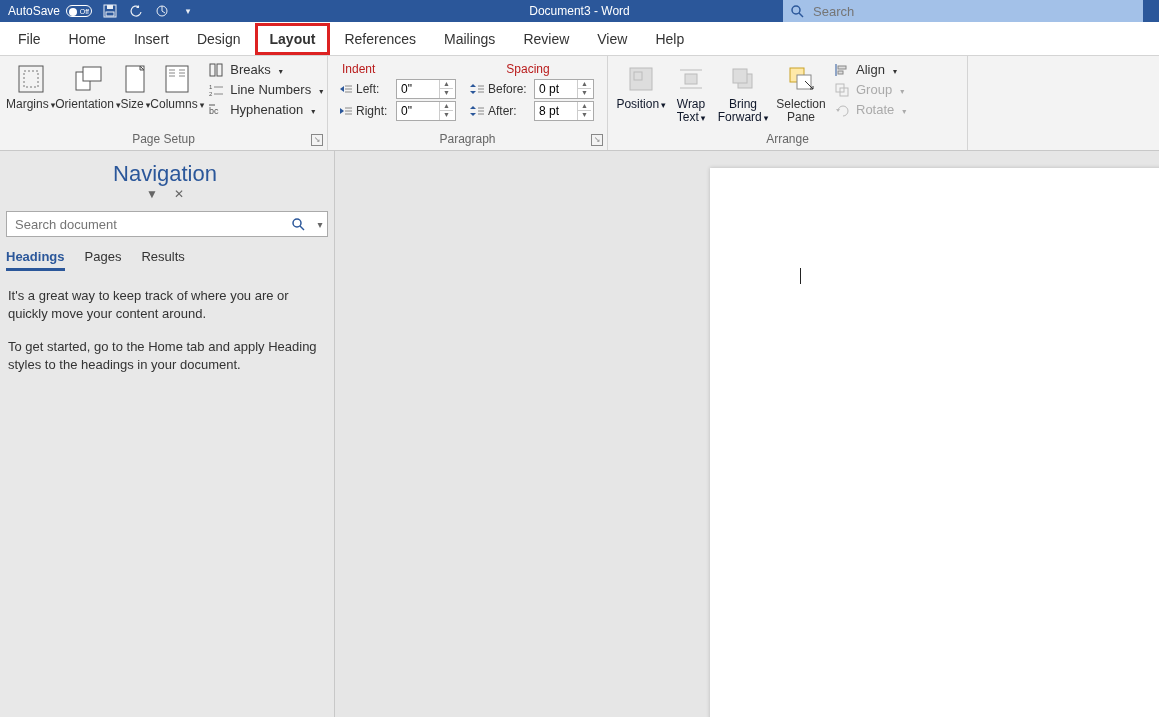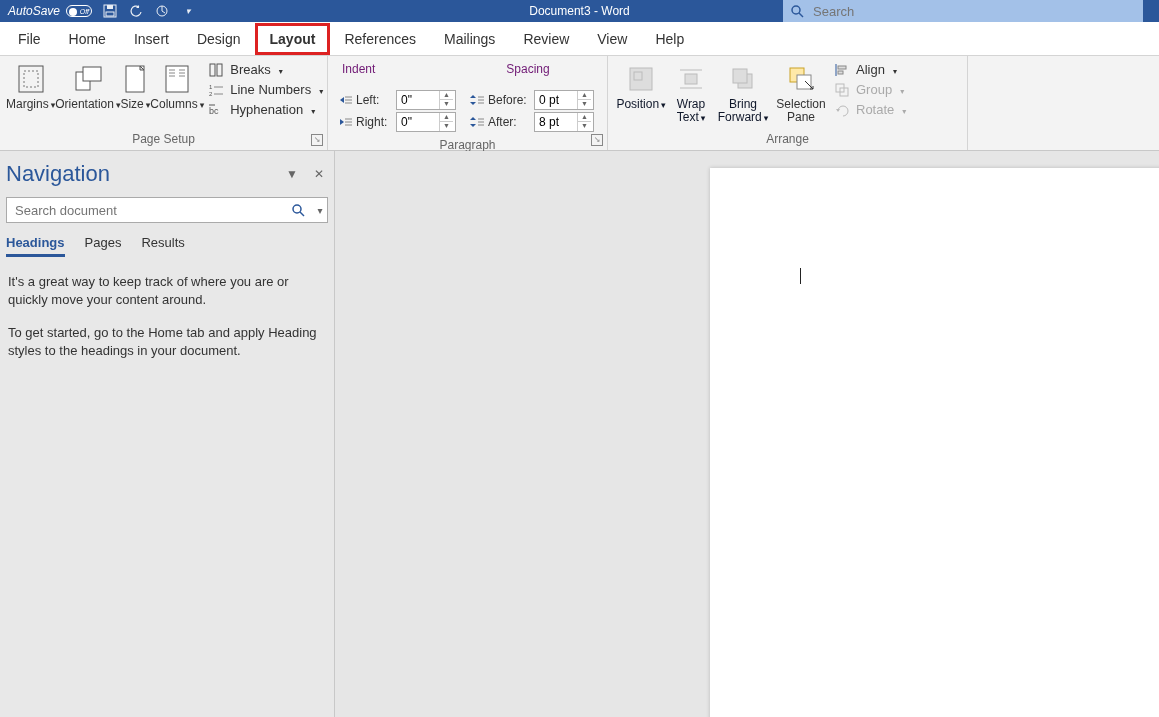--- a/index.html
+++ b/index.html
@@ -1,20 +1,20 @@
 <!DOCTYPE html>
 <html><head>
 <meta charset="utf-8">
 <style>
 * { box-sizing: border-box; font-family: "Segoe UI", Arial, sans-serif; }
 body { margin:0; padding:0; background:#e6e6e6; width:1159px; height:717px; overflow:hidden; font-size:13px; color:#333; }
 
 
 .titlebar { height:22px; background:#2b579a; color:#fff; display:flex; align-items:center; position:relative; }
-.titlebar .left { display:flex; align-items:center; gap:10px; padding-left:8px;font-style:italic; }
+.titlebar .left { display:flex; align-items:center; gap:10px; padding-left:8px; }
 .autosave { display:flex; align-items:center; gap:6px; font-size:12px; }
 .autosave-switch { width:26px; height:12px; border:1px solid #fff; border-radius:7px; position:relative; display:flex; align-items:center; justify-content:flex-end; padding-right:2px; font-size:7px; }
 .autosave-switch::before { content:''; position:absolute; left:2px; top:2px; width:8px; height:8px; border-radius:50%; background:#fff; }
 .tb-icon { width:16px; height:16px; display:inline-flex; align-items:center; justify-content:center; opacity:0.9; }
 .titlebar .title { position:absolute; left:50%; transform:translateX(-50%); font-size:12px; }
 .search-box { position:absolute; right:16px; top:0; height:22px; width:360px; background:#a3c1e8; display:flex; align-items:center; color:#444; }
 .search-box .icon { width:28px; display:flex; align-items:center; justify-content:center; }
 .search-box input { border:none; background:transparent; outline:none; flex:1; font-size:13px; color:#0c4a6e; }
 
 
@@ -37,35 +37,35 @@
 .big-btn.disabled { color:#0f172a; }
 .big-btn.disabled svg * { stroke:#bbb; fill:#ddd; }
 
 .small-list { display:flex; flex-direction:column; gap:4px; padding-top:2px;}
 .small-btn { display:flex; gap:6px; font-size:13px; color:#333; cursor:pointer; white-space:nowrap; }
 .small-btn .ico{ width:16px; height:16px; display:inline-flex; align-items:center; justify-content:center;}
 .small-btn .caret::after{content:'▾'; font-size:8px; margin-left:2px;}
 
 
 .para-grid { display:flex; flex-direction:column; padding:2px 4px 0; font-size:12px;}
-.para-head { display:flex; color:#701a75; margin-bottom:14px;}
+.para-head { display:flex; color:#b91c1c; margin-bottom:3px;}
 .para-head span{ display:inline-block; }
 .para-row { display:flex; align-items:center; gap:4px; margin-bottom:2px;}
 .para-row .mini-icon{width:14px; height:14px; display:inline-flex; align-items:center; justify-content:center;}
 .para-row .pl{ width:36px; }
 .spinner { display:flex; align-items:center; width:60px; height:20px; border:1px solid #aaa; background:#fff;}
 .spinner input{ border:none; width:42px; padding:0 4px; font-size:12px; outline:none; }
 .spinbtns { display:flex; flex-direction:column; width:14px;}
 .spinbtns span{ height:9px; font-size:7px; line-height:7px; text-align:center; color:#666; border-left:1px solid #ccc;}
 .spinbtns span:first-child{border-bottom:1px solid #ccc;}
 
 
 .content { display:flex; height:calc(717px - 22px - 34px - 95px); }
 .navpane { width:335px; background:#e8e8e8; border-right:1px solid #c8c8c8; display:flex; flex-direction:column; padding:0; }
-.nav-header { display:flex; align-items:center; justify-content:space-between; padding:10px 10px 6px 6px;}
+.nav-header { display:flex; align-items:center; justify-content:space-between; padding:10px 10px 6px 6px;flex-direction:column;}
 .nav-header h2{ margin:0; font-weight:400; color:#2b579a; font-size:22px;}
 .nav-header .ctrls{ display:flex; gap:16px; color:#666; font-size:12px;}
 .nav-search { margin:4px 6px 10px; height:26px; border:1px solid #aaa; background:#fff; display:flex; align-items:center;}
 .nav-search input{ border:none; flex:1; padding:0 8px; outline:none; font-size:13px;}
 .nav-search .sico{ width:22px; text-align:center; color:#2b579a;}
 .nav-search .drp{ width:14px; text-align:center; font-size:10px; color:#666;}
 .nav-tabs{ display:flex; gap:20px; padding:0 6px 6px; font-size:13px;}
 .nav-tabs .nt{ padding:2px 0 4px; color:#333; cursor:pointer;}
 .nav-tabs .nt.active{ color:#2b579a; font-weight:600; border-bottom:3px solid #2b579a;}
 .nav-body { padding:10px 8px; font-size:13px; color:#333; display:flex; flex-direction:column; gap:16px; line-height:1.35;}

